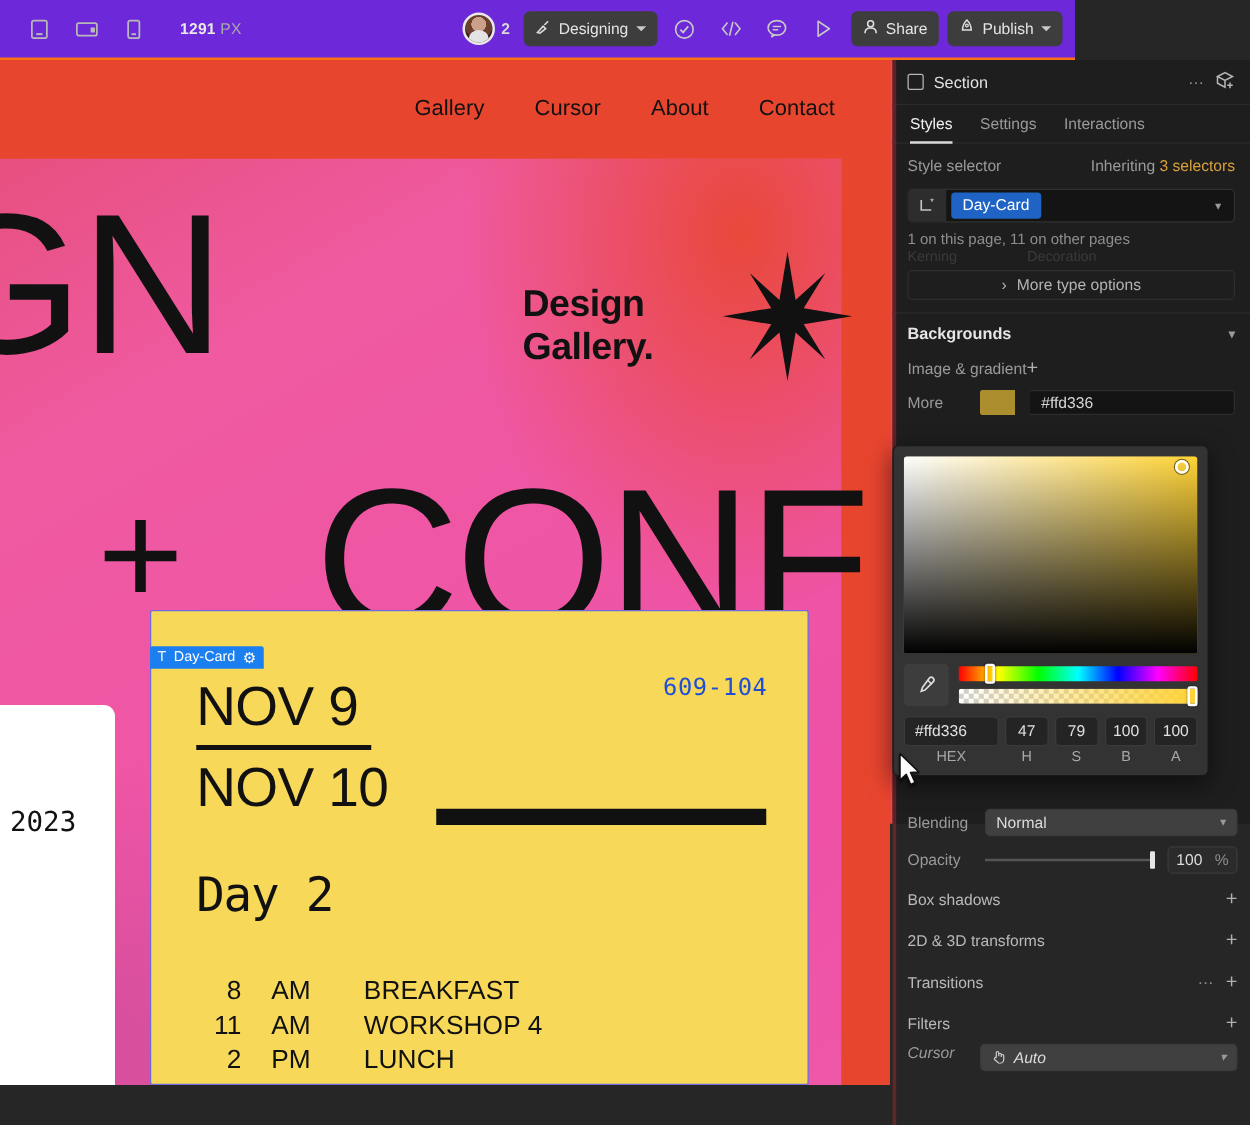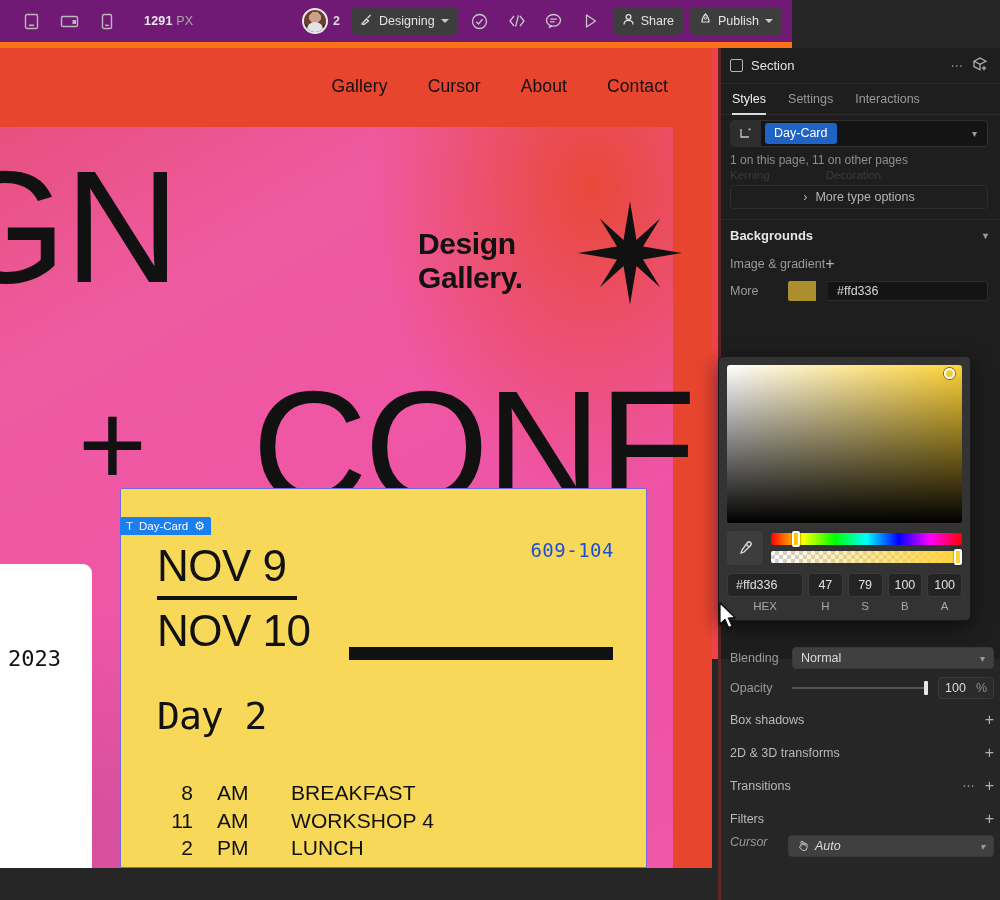--- a/index.html
+++ b/index.html
@@ -6,23 +6,23 @@
   html, body {
     width: 1000px; height: 900px;
     background: #2b2b2b;
     font-family: "Liberation Sans", sans-serif;
     overflow: hidden;
   }
   #app { position: relative; width: 1000px; height: 900px; background: #262626; }
 
   
   .toolbar {
-    position: absolute; left: 0; top: 0; width: 792px; height: 48px;
-    background: #701a75; display: flex; align-items: center;
-    border-bottom: 6px solid #f97316;
+    position: absolute; left: 0; top: 0; width: 860px; height: 48px;
+    background: #6d28d9; display: flex; align-items: center;
+    border-bottom: 2px solid #f97316;
   }
   .tb-left { display: flex; align-items: center; gap: 4px; padding-left: 14px; }
   .dev-btn {
     width: 34px; height: 30px; display: flex; align-items: center; justify-content: center;
     border-radius: 4px; cursor: pointer;
   }
   .dev-btn svg { display: block; }
   .px-label { margin-left: 16px; font-size: 12.5px; color: #cfcfcf; letter-spacing: .2px; }
   .px-label b { font-weight: 700; color: #e9e9e9; }
   .px-label span { font-weight: 400; color: #a9a9a9; }
@@ -123,21 +123,21 @@
   }
   .sched { position: absolute; left: 30px; top: 290px; }
   .sched-row { display: flex; font-size: 21px; color: #111; line-height: 1.31; }
   .sched-row .hr { width: 42px; text-align: right; }
   .sched-row .mer { width: 76px; padding-left: 24px; }
   .sched-row .ev { padding-left: 22px; letter-spacing: .1px; }
 
   
   .panel {
     position: absolute; right: 0; top: 48px; width: 288px; height: 611px;
-    background: #1e1e1e; border-left: 6px solid #ef4444; color: #c9c9c9; font-size: 12.5px;
+    background: #1e1e1e; border-left: 2px solid #ef4444; color: #c9c9c9; font-size: 12.5px;
   }
   .panel-head {
     height: 36px; display: flex; align-items: center; padding: 0 12px; gap: 8px;
     border-bottom: 1px solid #2a2a2a;
   }
   .sq-icon { width: 13px; height: 13px; border: 1.5px solid #b6b6b6; border-radius: 2px; }
   .panel-head .title { font-size: 13px; color: #e2e2e2; flex: 1; }
   .panel-head .dots { color: #8e8e8e; letter-spacing: 1px; cursor: pointer; }
 
   .tabs { display: flex; gap: 22px; padding: 0 14px; border-bottom: 1px solid #2a2a2a; height: 31px; align-items: center; }
@@ -450,20 +450,24 @@
           </svg>
       </div>
     </div>
 
     <div class="tabs">
       <div class="tab active">Styles</div>
       <div class="tab">Settings</div>
       <div class="tab">Interactions</div>
     </div>
 
+    <div class="row sel-head">
+      <div class="lbl">Style selector</div>
+      <div class="inherit"><span>Inheriting </span><em>3 selectors</em></div>
+    </div>
 
     <div class="selector-box">
       <div class="sel-ic">
         <svg width="15" height="14" viewBox="0 0 15 14">
             <path d="M2 2 V10 H10" fill="none" stroke="#c6c6c6" stroke-width="1.3"></path>
             <text x="9" y="6" font-size="8" fill="#c6c6c6">*</text>
           </svg>
       </div>
       <div class="sel-tag">Day-Card</div>
       <div class="caret">▾</div>

